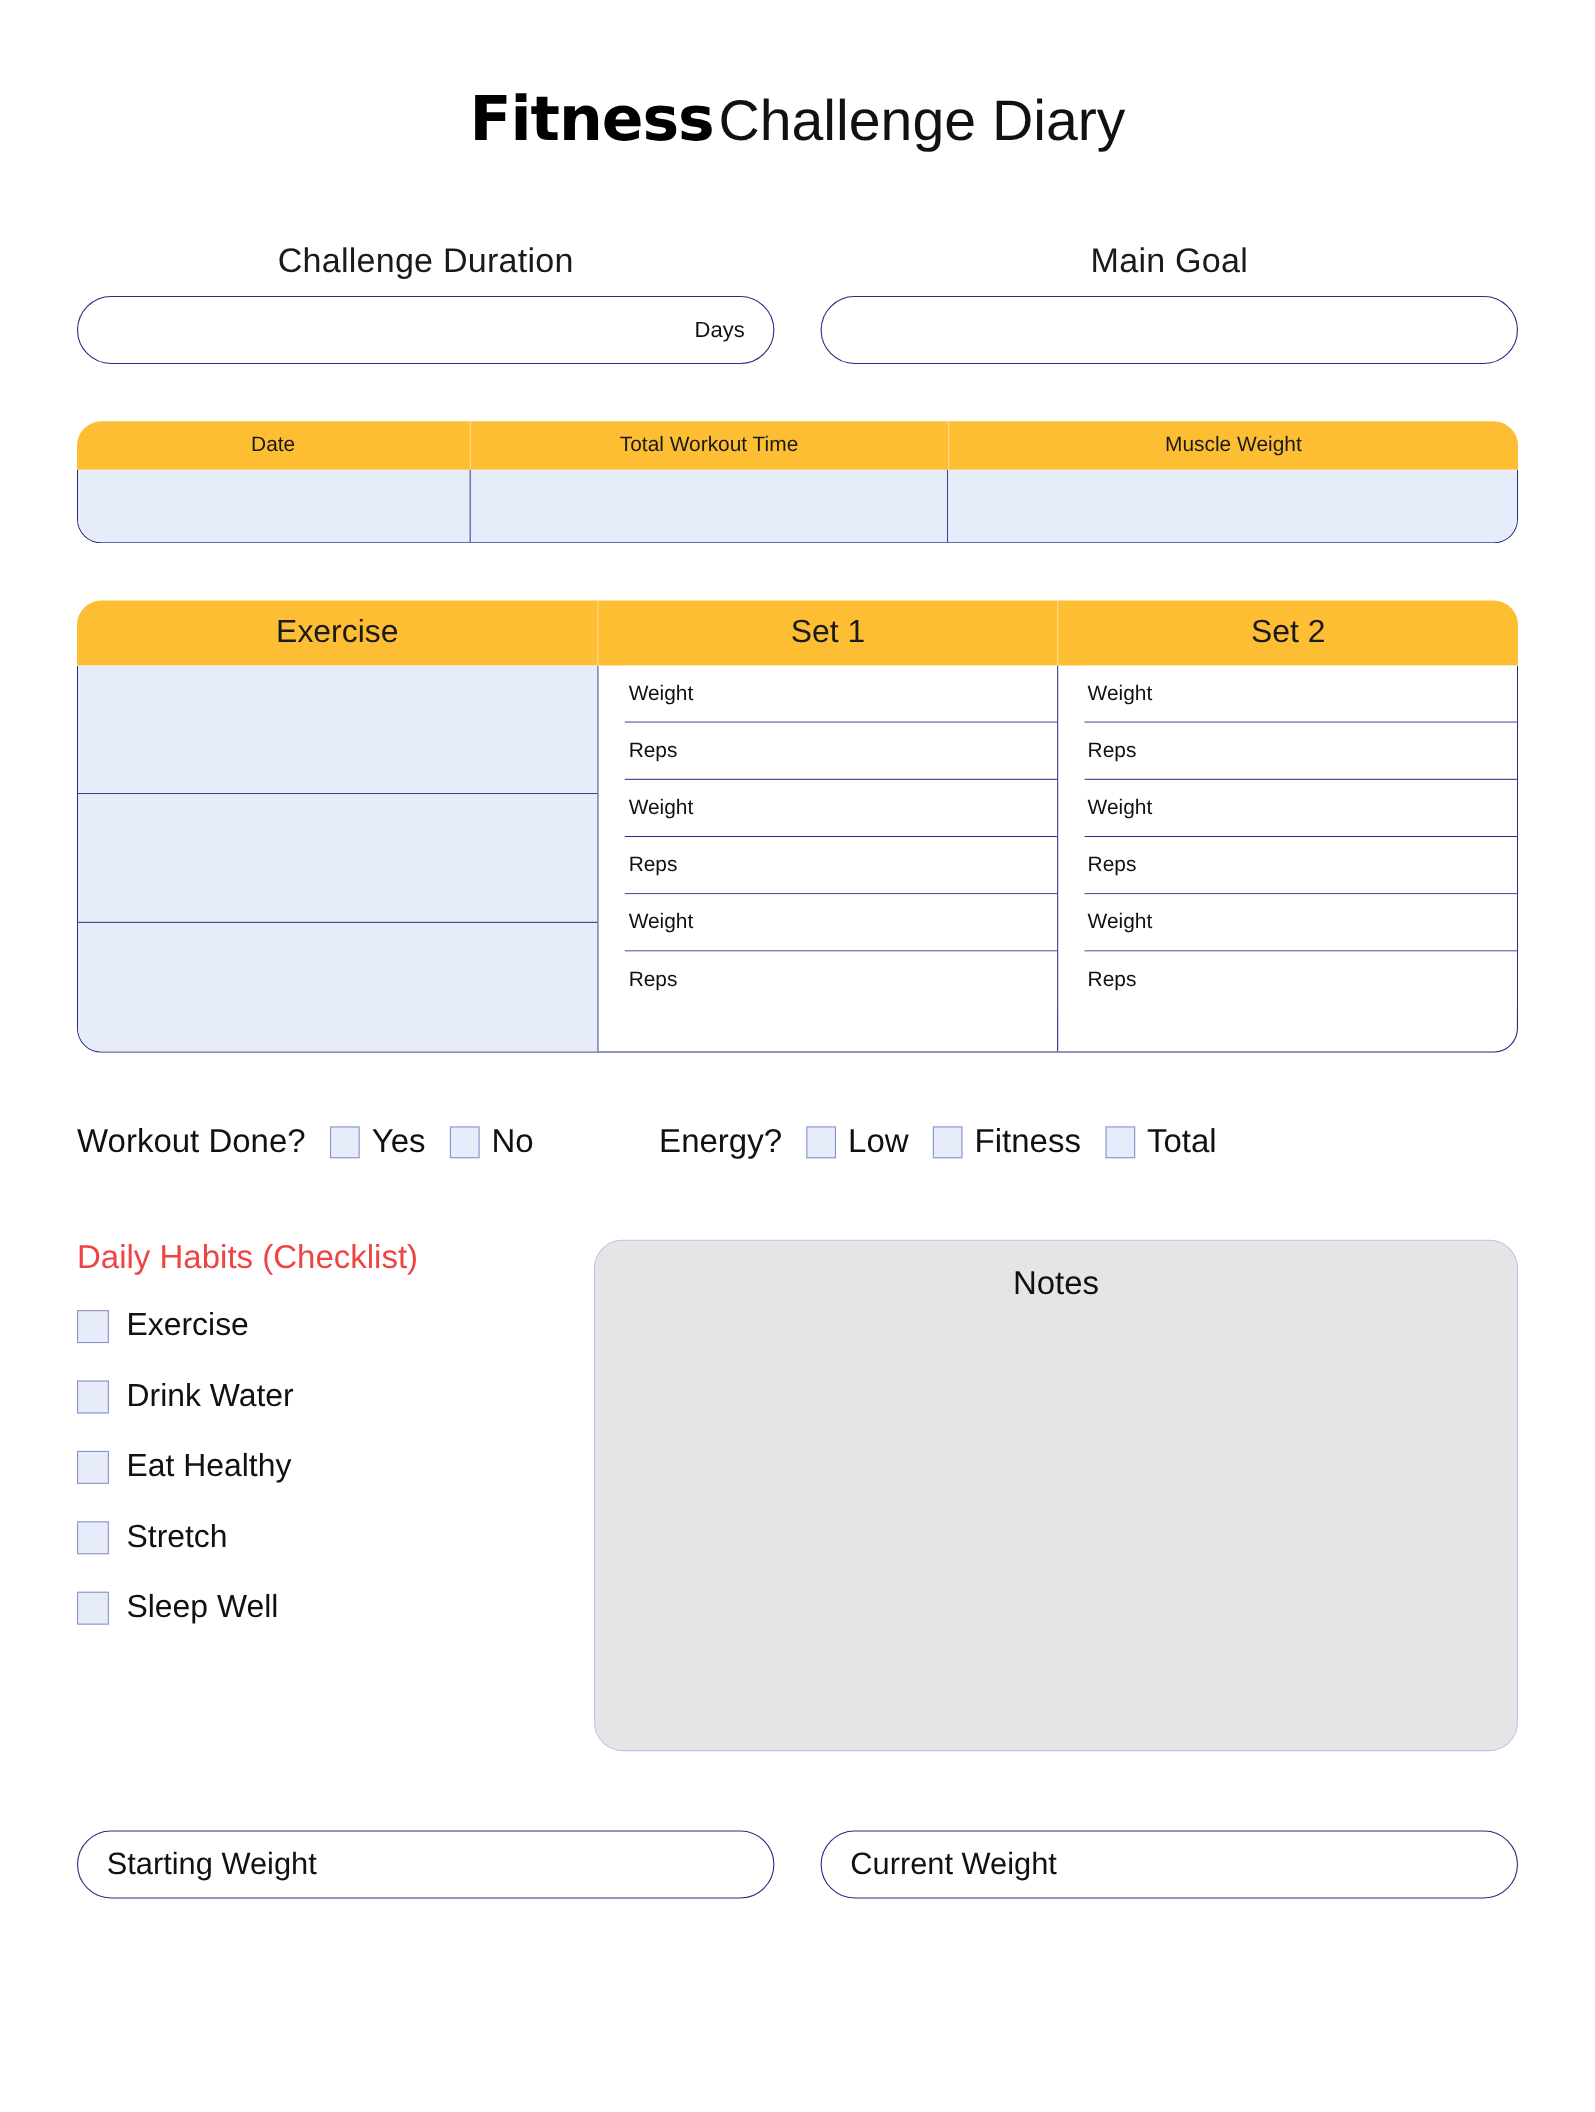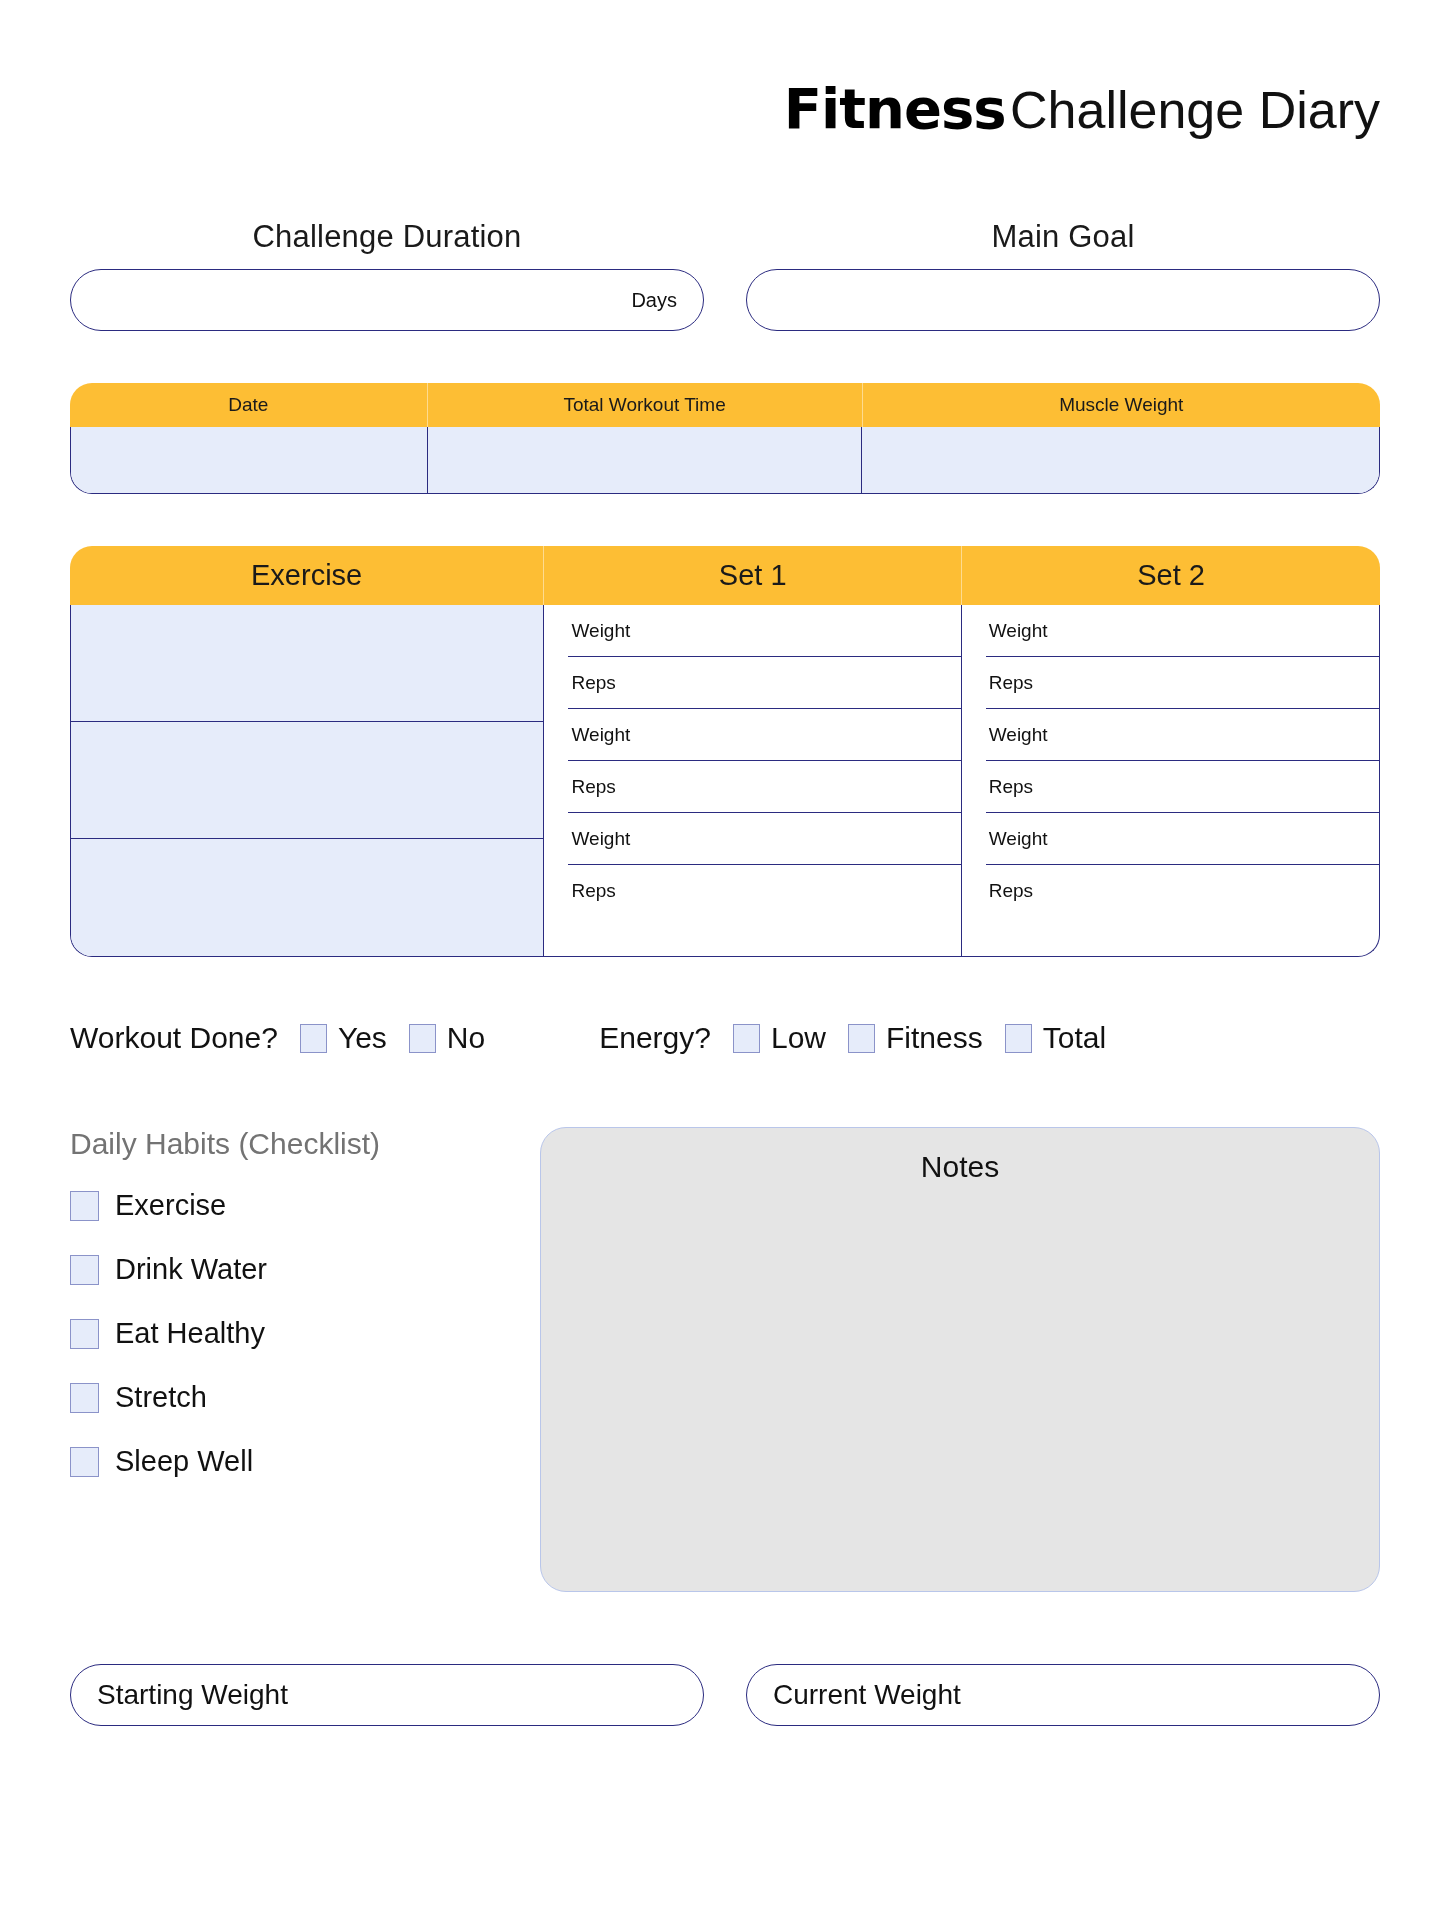--- a/index.html
+++ b/index.html
@@ -19,21 +19,21 @@
 
   .page {
     width: 1450px;
     height: 1920px;
     padding: 0 70px;
     position: relative;
   }
 
   
   .title-wrap {
-    text-align: right;
+    text-align: center;
     padding-top: 76px;
     padding-bottom: 8px;
   }
   .title-bold {
     font-family: "DejaVu Sans", sans-serif;
     font-weight: 700;
     font-size: 56px;
     letter-spacing: -1px;
     color: #000000;
   }
@@ -207,21 +207,21 @@
   
   .bottom-area {
     display: flex;
     margin-top: 72px;
     gap: 50px;
   }
   .habits { width: 420px; }
   .habits-title {
     font-size: 30px;
     margin-bottom: 28px;
-    color: #737373;
+    color: #ef4444;
   }
   .habit-item {
     display: flex;
     align-items: center;
     gap: 16px;
     margin-bottom: 31px;
     font-size: 29px;
     color: #111111;
   }
   .habit-cb {

